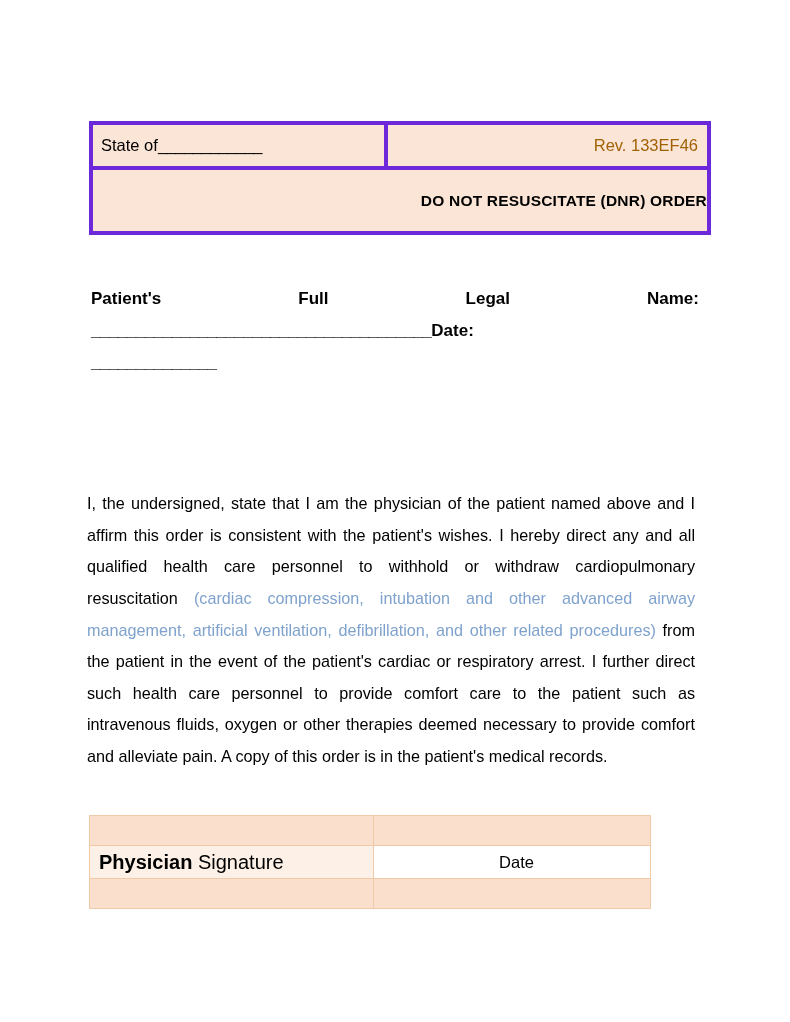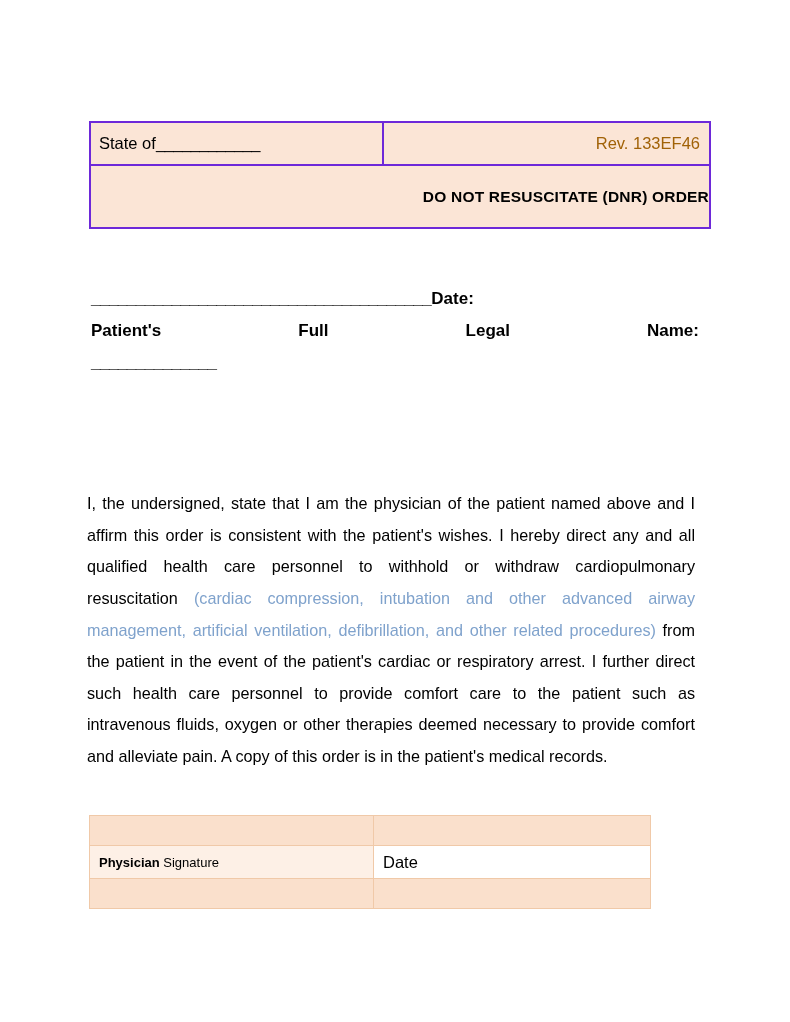--- a/index.html
+++ b/index.html
@@ -28,21 +28,21 @@
   .header-table {
     position: absolute;
     left: 89px;
     top: 121px;
     width: 622px;
     border-collapse: collapse;
     table-layout: fixed;
   }
   .header-table td {
     background: #fbe5d6;
-    border: 2px solid #6d28d9;
+    border: 4px solid #6d28d9;
     padding: 0;
     vertical-align: middle;
   }
   .hdr-state-cell {
     width: 283px;
     height: 41px;
     padding: 0 0 0 8px !important;
     font-size: 16.5px;
     color: #000;
     white-space: nowrap;
@@ -133,26 +133,27 @@
     border: 1px solid #f0c9a8;
     padding: 0;
     height: 32px;
     vertical-align: middle;
     background: #fae0cc;
   }
   .sig-col-left { width: 283px; }
   .sig-row-mid .sig-cell-sign {
     background: #fdf0e6;
     padding-left: 9px !important;
-    font-size: 13px;
+    font-size: 20px;
   }
   .sig-row-mid .sig-cell-date {
     background: #ffffff;
     padding-left: 9px !important;
     font-size: 16.5px;
+    text-align: center;
   }
   .sig-cell-sign b { font-weight: bold; }
   .sig-spacer-row td { height: 29px; }
 </style>
 </head>
 <body>
 
 <div class="page">
 
   <table class="header-table">
@@ -167,22 +168,22 @@
     </tr>
     <tr>
       <td class="hdr-title-cell" colspan="2">
         <span>DO NOT RESUSCITATE (DNR) ORDER</span>
       </td>
     </tr>
   </tbody>
     </table>
 
   <div class="patient-block">
+    <span class="runline"><span>Patient's Full Legal Name:</span></span>
     <span class="runline"><span class="blank-underline">______________________________________</span><span>Date:</span></span>
-    <span class="runline"><span>Patient's Full Legal Name:</span></span>
     <span class="lastline"><span class="blank-underline">______________</span></span>
   </div>
 
 
   <p class="body-paragraph"><span>I, the undersigned, state that I am the physician of the patient named above and I affirm this order is consistent with the patient's wishes. I hereby direct any and all qualified health care personnel to withhold or withdraw cardiopulmonary resuscitation </span><span class="blue">(cardiac compression, intubation and other advanced airway management, artificial ventilation, defibrillation, and other related procedures)</span><span> from the patient in the event of the patient's cardiac or respiratory arrest. I further direct such health care personnel to provide comfort care to the patient such as intravenous fluids, oxygen or other therapies deemed necessary to provide comfort and alleviate pain. A copy of this order is in the patient's medical records.</span></p>
 
   <table class="sig-table">
     <tbody>
         <tr class="sig-spacer-row">
       <td class="sig-col-left"></td>

